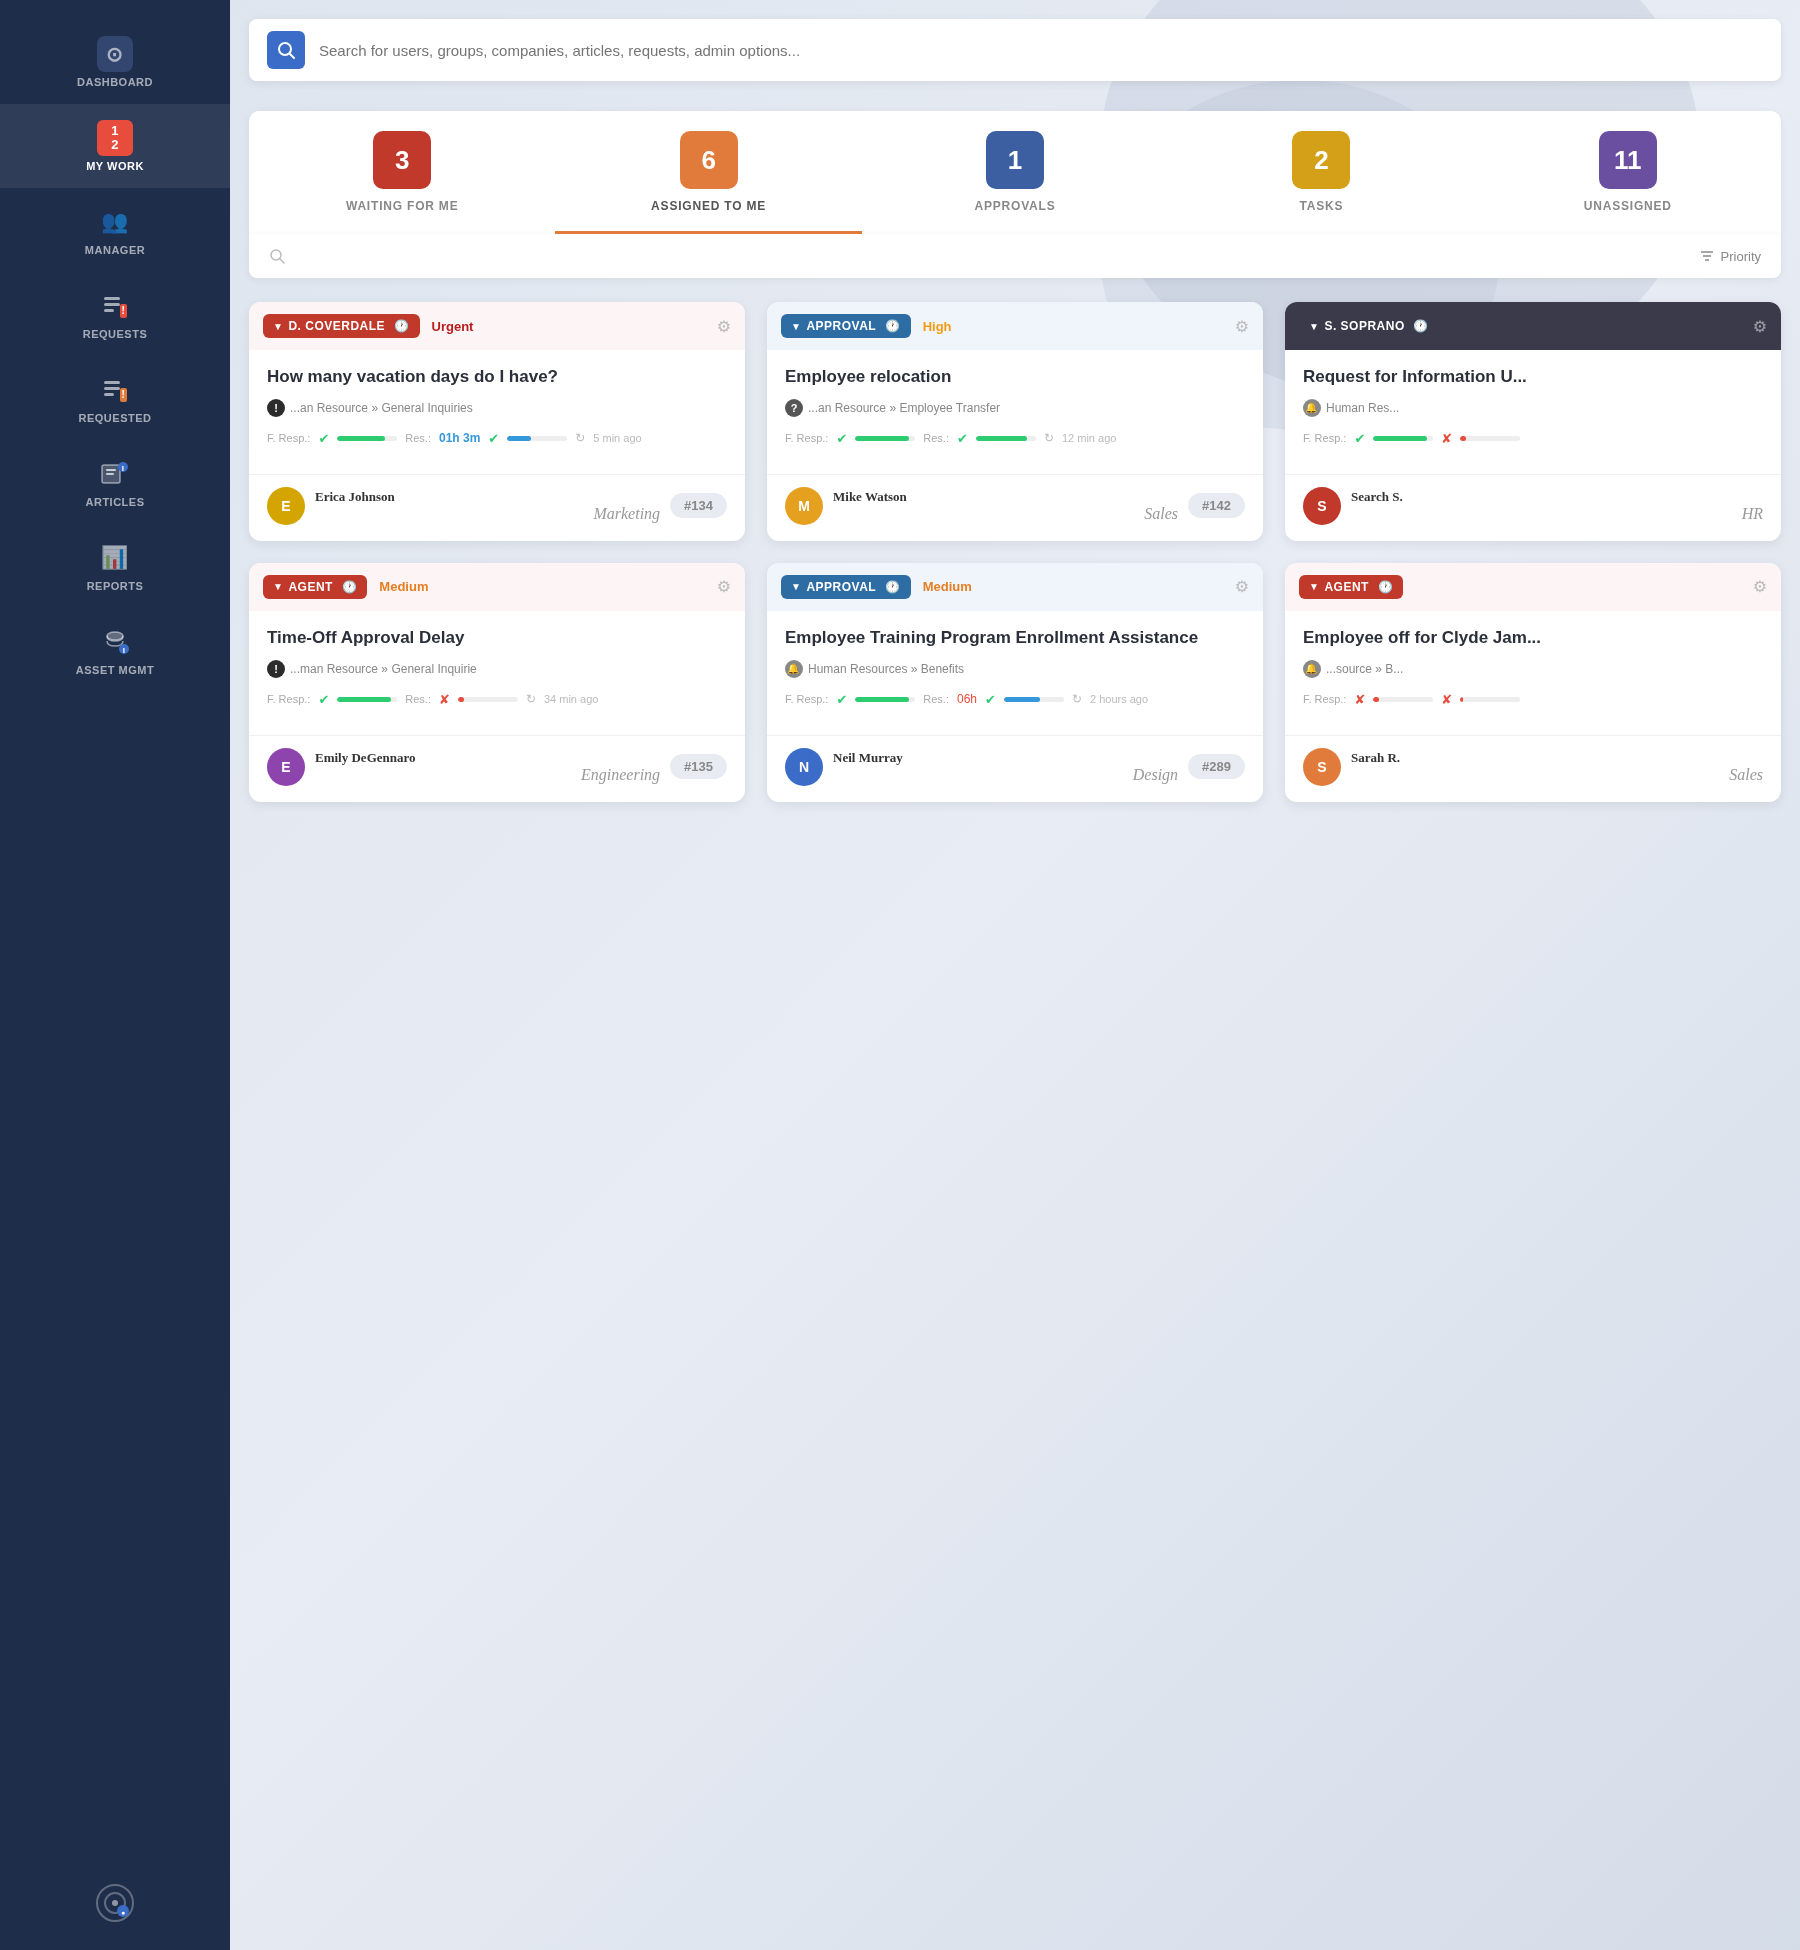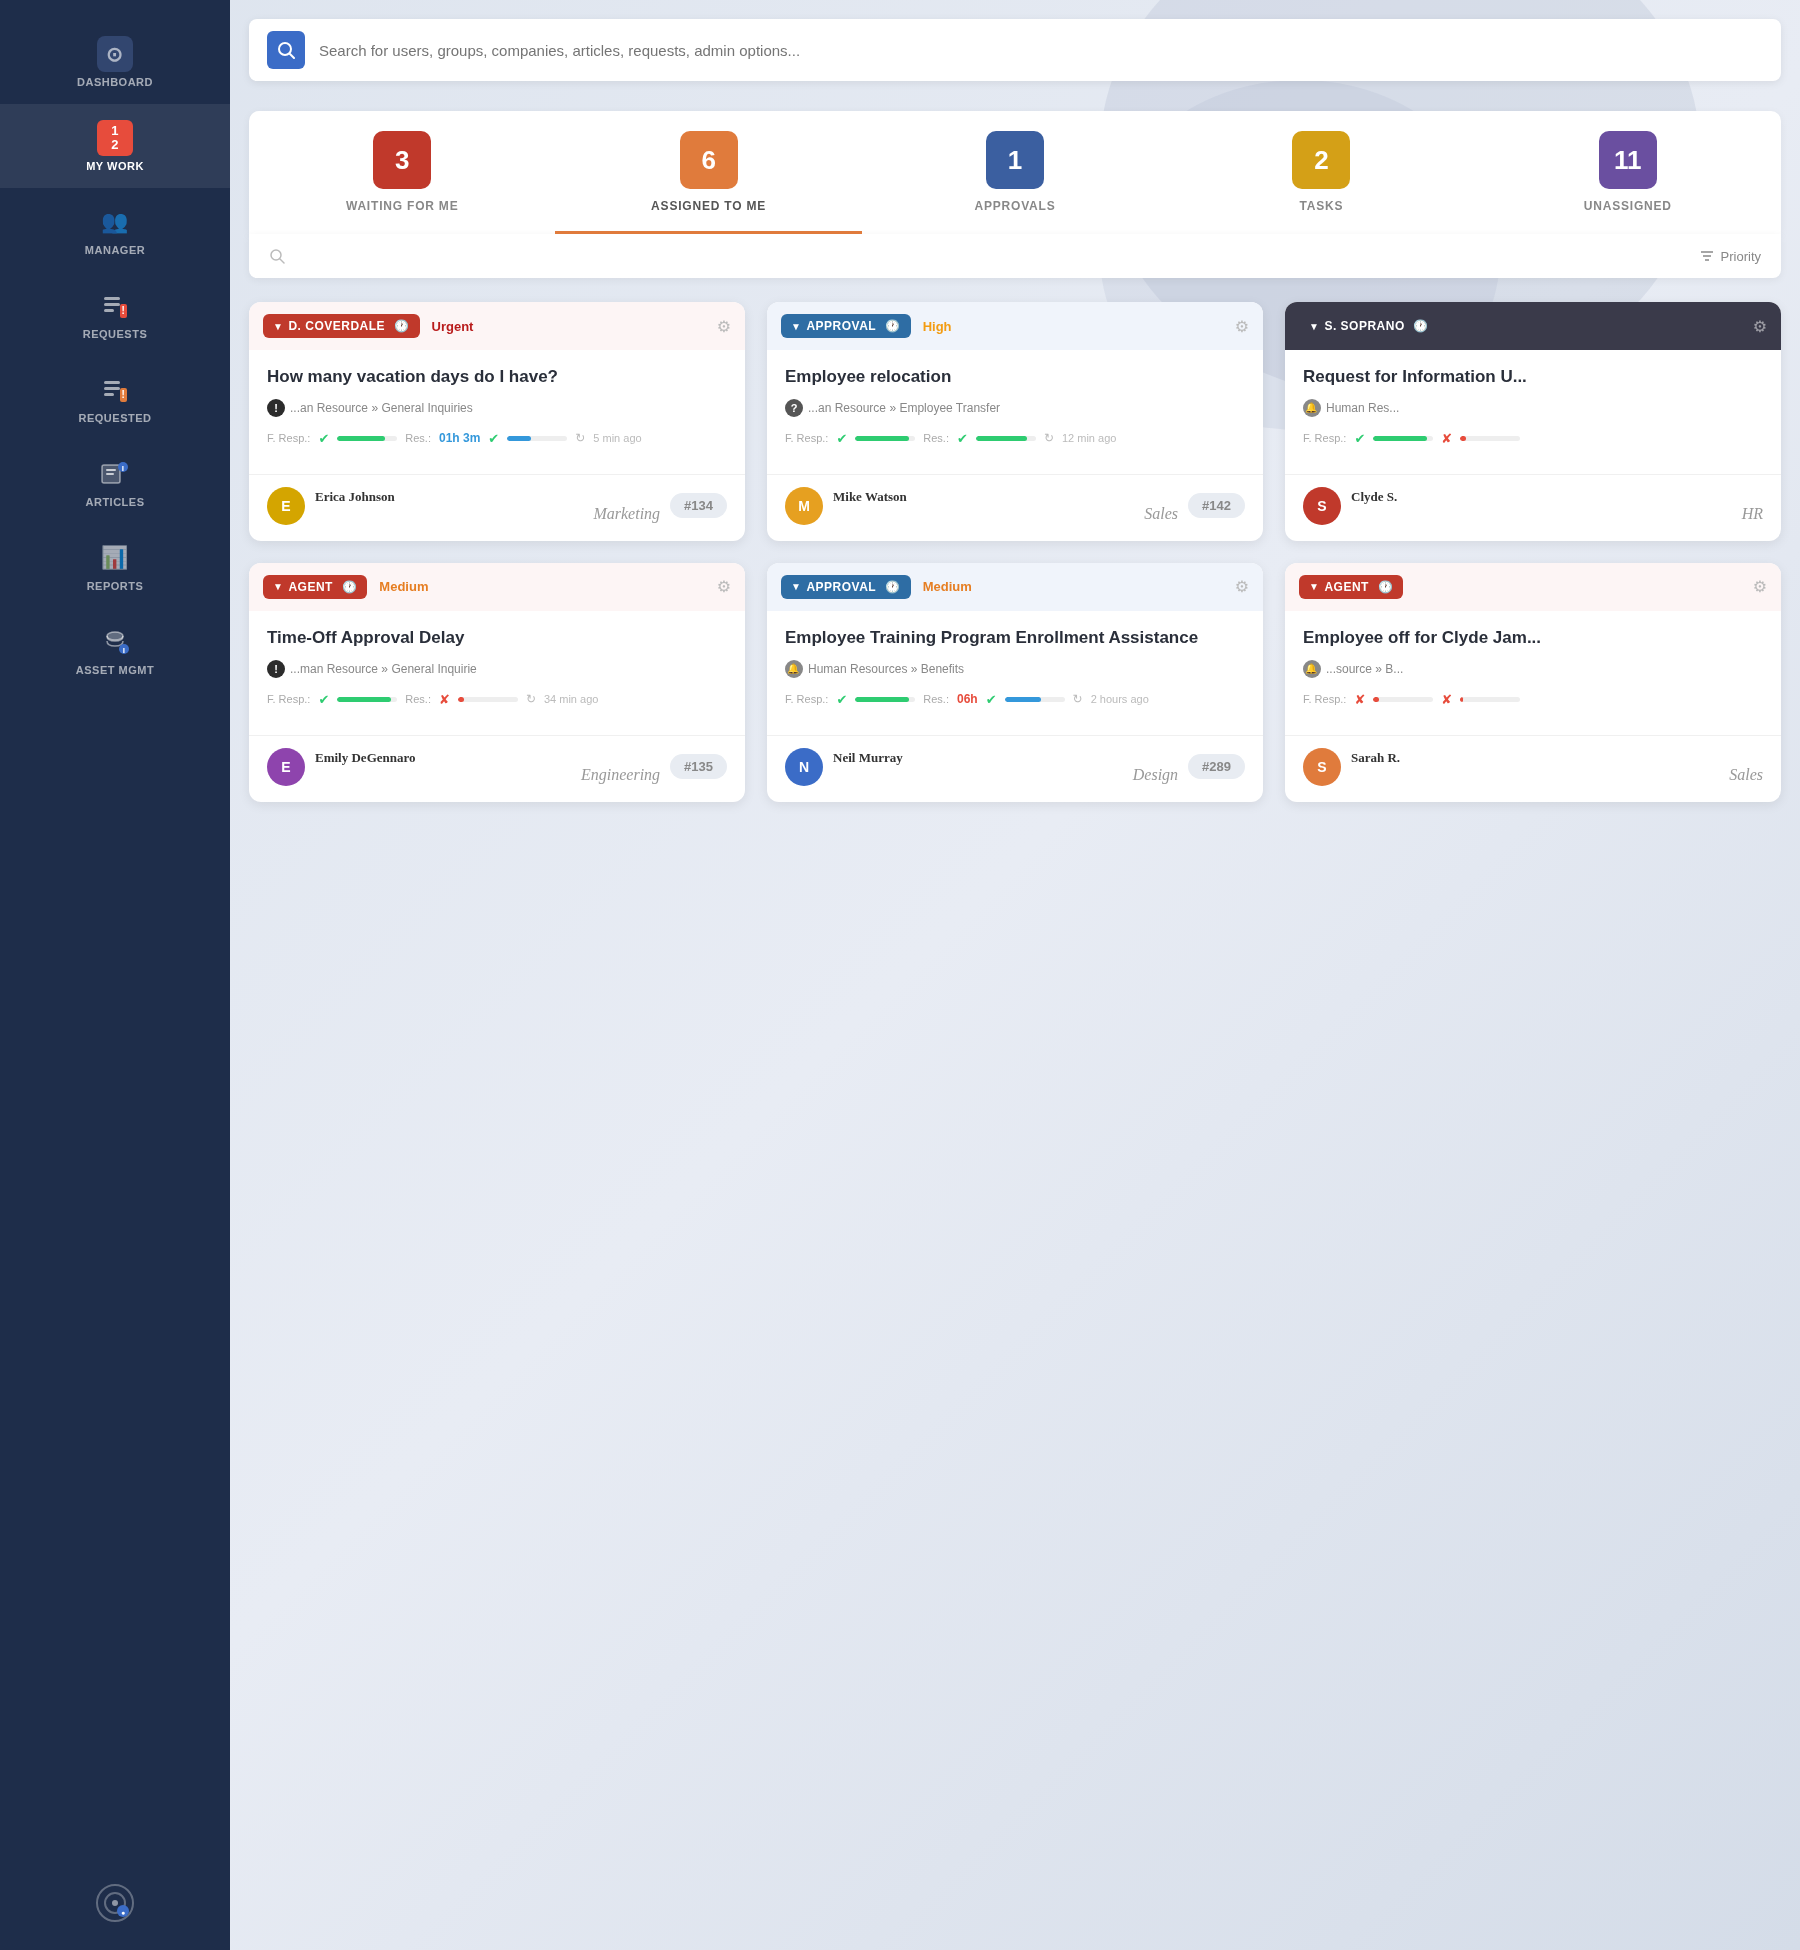--- a/index.html
+++ b/index.html
@@ -287,21 +287,21 @@
       color: #2ecc71;
       font-size: 13px;
     }
     .meta-time {
       color: #3498db;
       font-weight: 600;
       font-size: 12px;
     }
     .meta-time-red {
       color: #e74c3c;
-      font-weight: 700;
+      font-weight: 400;
       font-size: 12px;
     }
     .progress-bar-wrap {
       height: 5px;
       border-radius: 3px;
       background: #eee;
       width: 60px;
       overflow: hidden;
     }
     .progress-bar-fill {
@@ -613,21 +613,21 @@
           <span style="color:#e74c3c; font-size:13px;">✘</span>
           <div class="progress-bar-wrap">
             <div class="progress-bar-fill fill-red" style="width:10%"></div>
           </div>
         </div>
       </div>
       <div class="divider"></div>
       <div class="card-footer">
         <div class="avatar-placeholder" style="background:#c0392b;">S</div>
         <div class="agent-info">
-          <div class="agent-name">Clyde S.</div>
+          <div class="agent-name">Search S.</div>
           <div class="agent-dept">HR</div>
         </div>
       </div>
     </div>
 
     <div class="card">
       <div class="card-header" style="background:#fdf5f5;">
         <div class="card-header-tag tag-red">
           <span class="chevron-down">▼</span>
           <span>AGENT</span>

